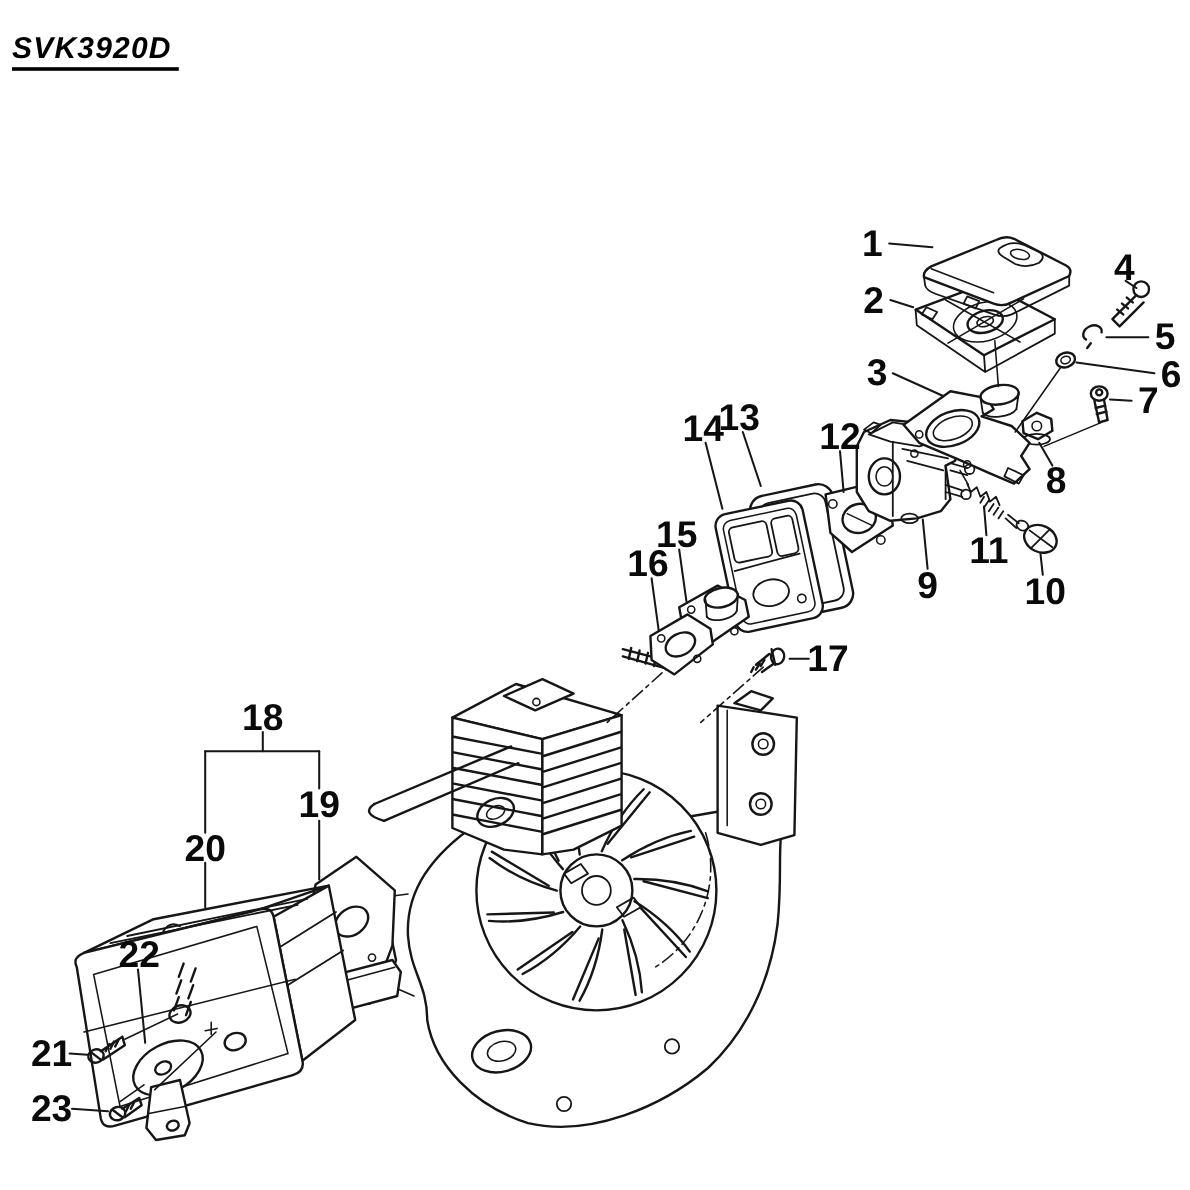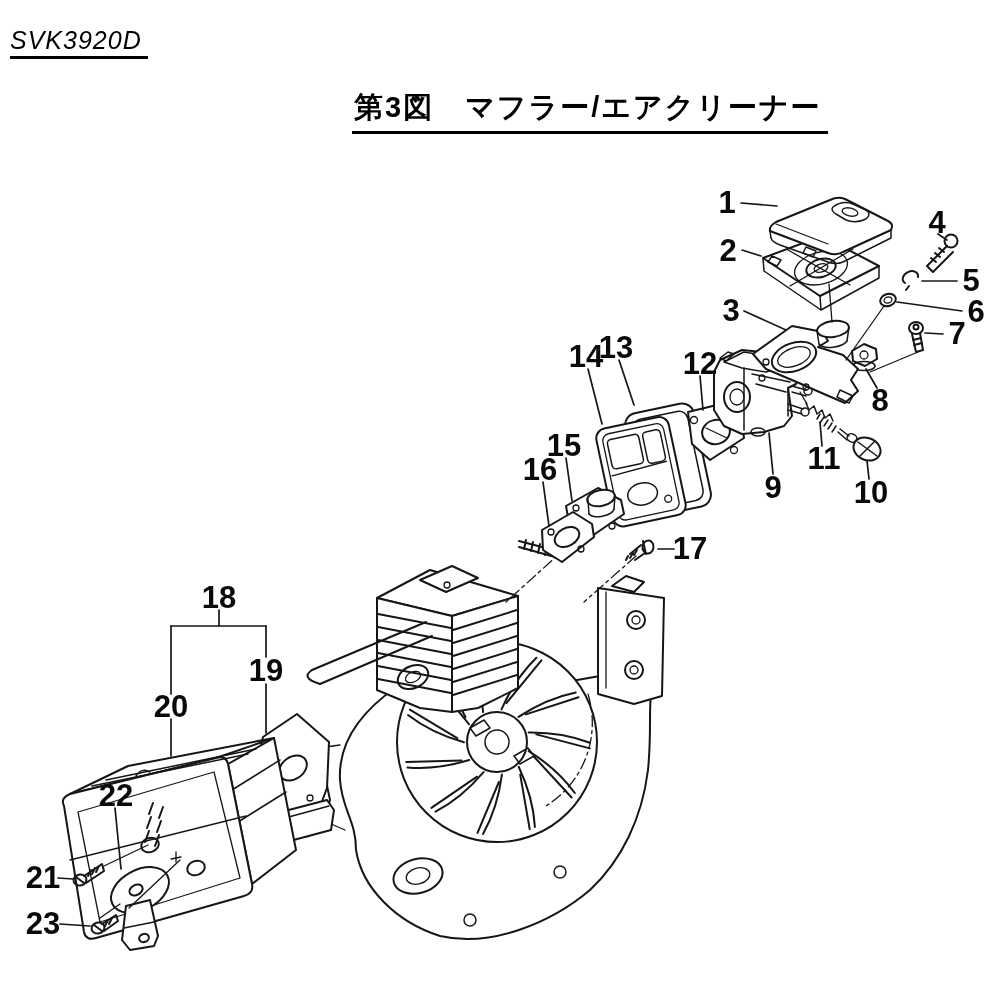--- a/index.html
+++ b/index.html
@@ -1,39 +1,38 @@
 <!DOCTYPE html>
 <html><head>
 <meta charset="utf-8">
 <style>
   html,body{margin:0;padding:0;background:#ffffff;}
   .page{position:relative;width:992px;height:992px;background:#fff;overflow:hidden;
         font-family:"Liberation Sans",sans-serif;}
-  .model{position:absolute;left:10px;top:26px;font-size:25px;font-weight:normal;font-style:italic;
+  .model{position:absolute;left:10px;top:26px;font-size:25px;font-weight:bold;font-style:italic;
          letter-spacing:1px;color:#000;border-bottom:3px solid #000;padding:0 6px 1px 0;}
   .title{position:absolute;left:352px;top:88px;font-size:29px;font-weight:bold;color:#000;
          letter-spacing:2px;border-bottom:3px solid #000;padding:0 6px 3px 2px;white-space:nowrap;}
   svg{position:absolute;left:0;top:0;}
   svg path,svg ellipse,svg circle,svg rect,svg line{
       fill:none;stroke:#161616;stroke-width:2;stroke-linecap:round;stroke-linejoin:round;}
   svg .f{fill:#ffffff;}
   svg .thin{stroke-width:1.3;}
   svg .mid{stroke-width:1.5;}
   svg .slot{stroke-width:3.2;}
   svg .dash{stroke-dasharray:11 4 3 4;stroke-width:1.3;}
   #leader-lines line{stroke-width:1.7;}
   #callout-text text{font-family:"Liberation Sans",sans-serif;font-size:31px;font-weight:bold;
       fill:#0a0a0a;stroke:none;}
 </style>
 </head>
 <body>
 
 <div class="page">
   <div class="model">SVK3920D</div>
-  <div class="title">第3図　マフラー/エアクリーナー</div>
 
   <svg id="diagram" width="992" height="992" viewBox="0 0 992 992">
 
     <g>
 
       <path class="f" d="M398,686 C360,712 338,742 340,780 C342,810 356,820 356,850 C362,888 396,922 440,936 C492,948 552,922 590,890 C622,860 642,818 648,770 C652,730 648,706 652,688 L600,676 L520,690 L478,708 L418,706 Z"></path>
 
       <g>
         <path class="f" d="M598,588 L598,694 L634,704 L662,696 L664,598 Z"></path>
         <path class="thin" d="M606,592 L606,688"></path>

